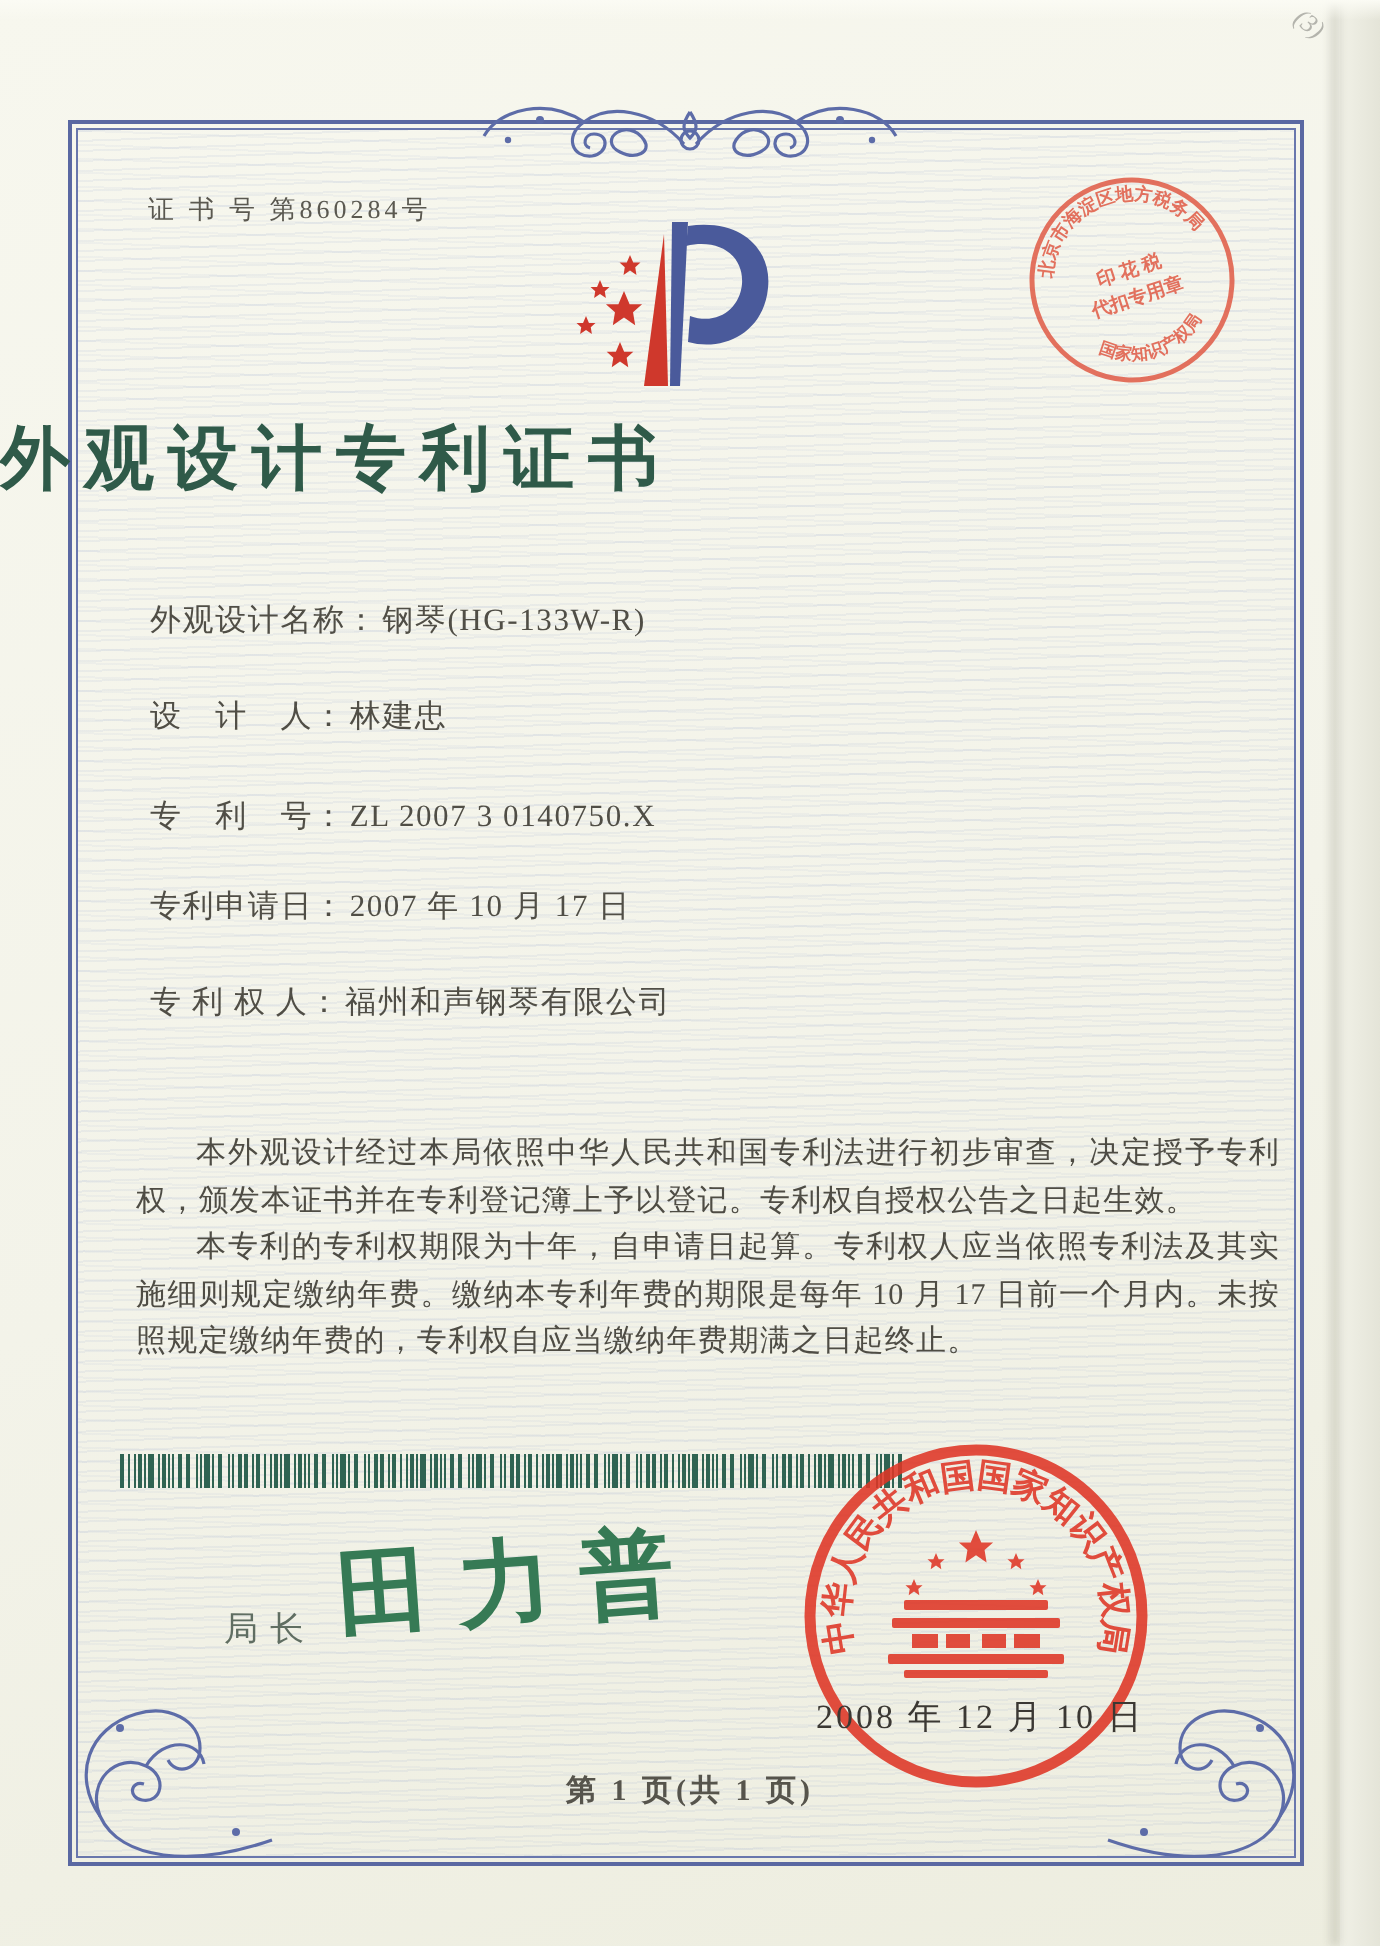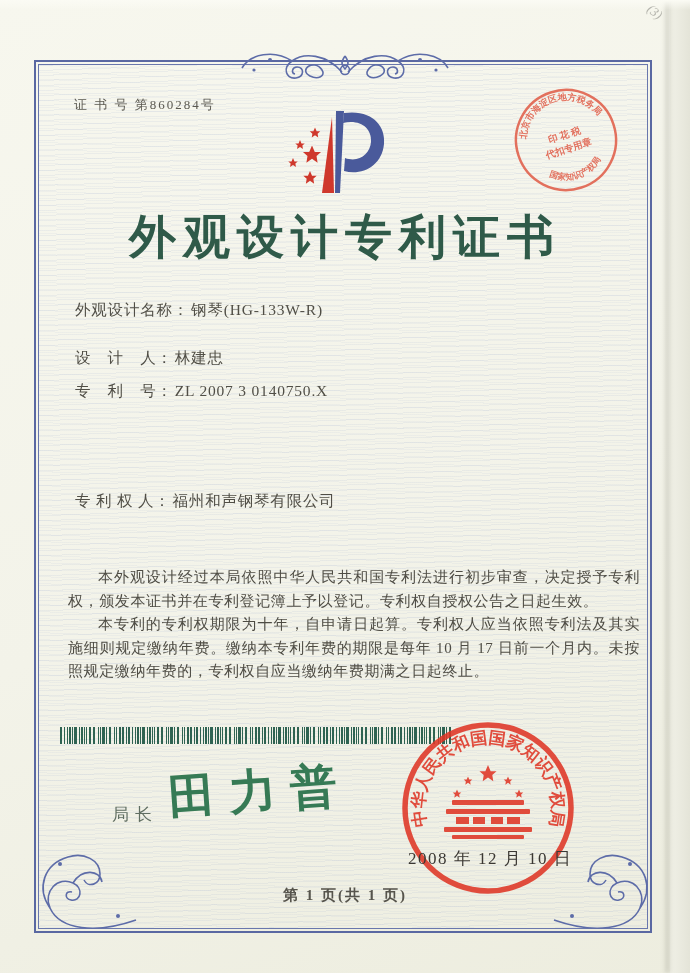--- a/index.html
+++ b/index.html
@@ -17,21 +17,21 @@
   .frame{position:absolute;left:38px;top:64px;right:42px;bottom:44px;
          border:1.5px solid #6977ad;outline:2.5px solid #5a68a2;outline-offset:2.5px;
          background:
            repeating-linear-gradient(178deg,rgba(130,150,200,.10) 0 1px,rgba(0,0,0,0) 1px 5px),
            repeating-linear-gradient(182deg,rgba(130,150,200,.07) 0 1px,rgba(0,0,0,0) 1px 7px);}
   .orn{position:absolute;stroke:#5d6ca8;fill:none;stroke-width:1.6px;}
   .orn .dot{fill:#5d6ca8;stroke:none;}
   
   .abs{position:absolute;}
   .certno{left:74px;top:96px;font-size:13px;color:#5a5850;letter-spacing:2px;}
-  .title{left:0;right:0;top:206px;text-align:center;font-size:47px;font-weight:bold;
+  .title{left:0;right:0;top:206px;font-size:35px;font-weight:bold;
          color:#2f5a49;letter-spacing:7px;}
   .field{left:75px;font-size:15.5px;color:#504e46;letter-spacing:.8px;white-space:nowrap;}
   .flabel{margin-right:2px;}
   .paras{left:68px;top:566px;width:572px;font-size:15px;line-height:23.6px;color:#4e4c44;}
   .paras p{margin:0;text-indent:2em;text-align:justify;letter-spacing:.6px;}
   .director{left:112px;top:803px;font-size:17px;color:#606e62;letter-spacing:6px;}
   .sig{left:168px;top:760px;font-size:47px;color:#367a55;letter-spacing:14px;
        transform:rotate(-4deg);font-weight:bold;white-space:nowrap;}
   .issue-date{left:408px;top:847px;font-size:17px;color:#3b3833;letter-spacing:1.5px;z-index:6;}
   .footer{left:0;right:0;top:886px;text-align:center;font-size:15px;color:#56544c;letter-spacing:2px;font-weight:bold;}
@@ -126,22 +126,25 @@
   </svg>
 
   <div class="abs title">外观设计专利证书</div>
 
   <div class="abs field" style="top:300px">
     <span class="flabel">外观设计名称：</span><span class="fvalue">钢琴(HG-133W-R)</span>
   </div>
   <div class="abs field" style="top:348px">
     <span class="flabel">设　计　人：</span><span class="fvalue">林建忠</span>
   </div>
-  <div class="abs field" style="top:381px">
+  <div class="abs field" style="top:398px">
     <span class="flabel">专　利　号：</span><span class="fvalue">ZL 2007 3 0140750.X</span>
+  </div>
+  <div class="abs field" style="top:443px">
+    <span class="flabel">专利申请日：</span><span class="fvalue">2007 年 10 月 17 日</span>
   </div>
   <div class="abs field" style="top:491px">
     <span class="flabel">专 利 权 人：</span><span class="fvalue">福州和声钢琴有限公司</span>
   </div>
 
   <div class="abs paras">
     <p>本外观设计经过本局依照中华人民共和国专利法进行初步审查，决定授予专利权，颁发本证书并在专利登记簿上予以登记。专利权自授权公告之日起生效。</p>
     <p>本专利的专利权期限为十年，自申请日起算。专利权人应当依照专利法及其实施细则规定缴纳年费。缴纳本专利年费的期限是每年 10 月 17 日前一个月内。未按照规定缴纳年费的，专利权自应当缴纳年费期满之日起终止。</p>
   </div>
 

